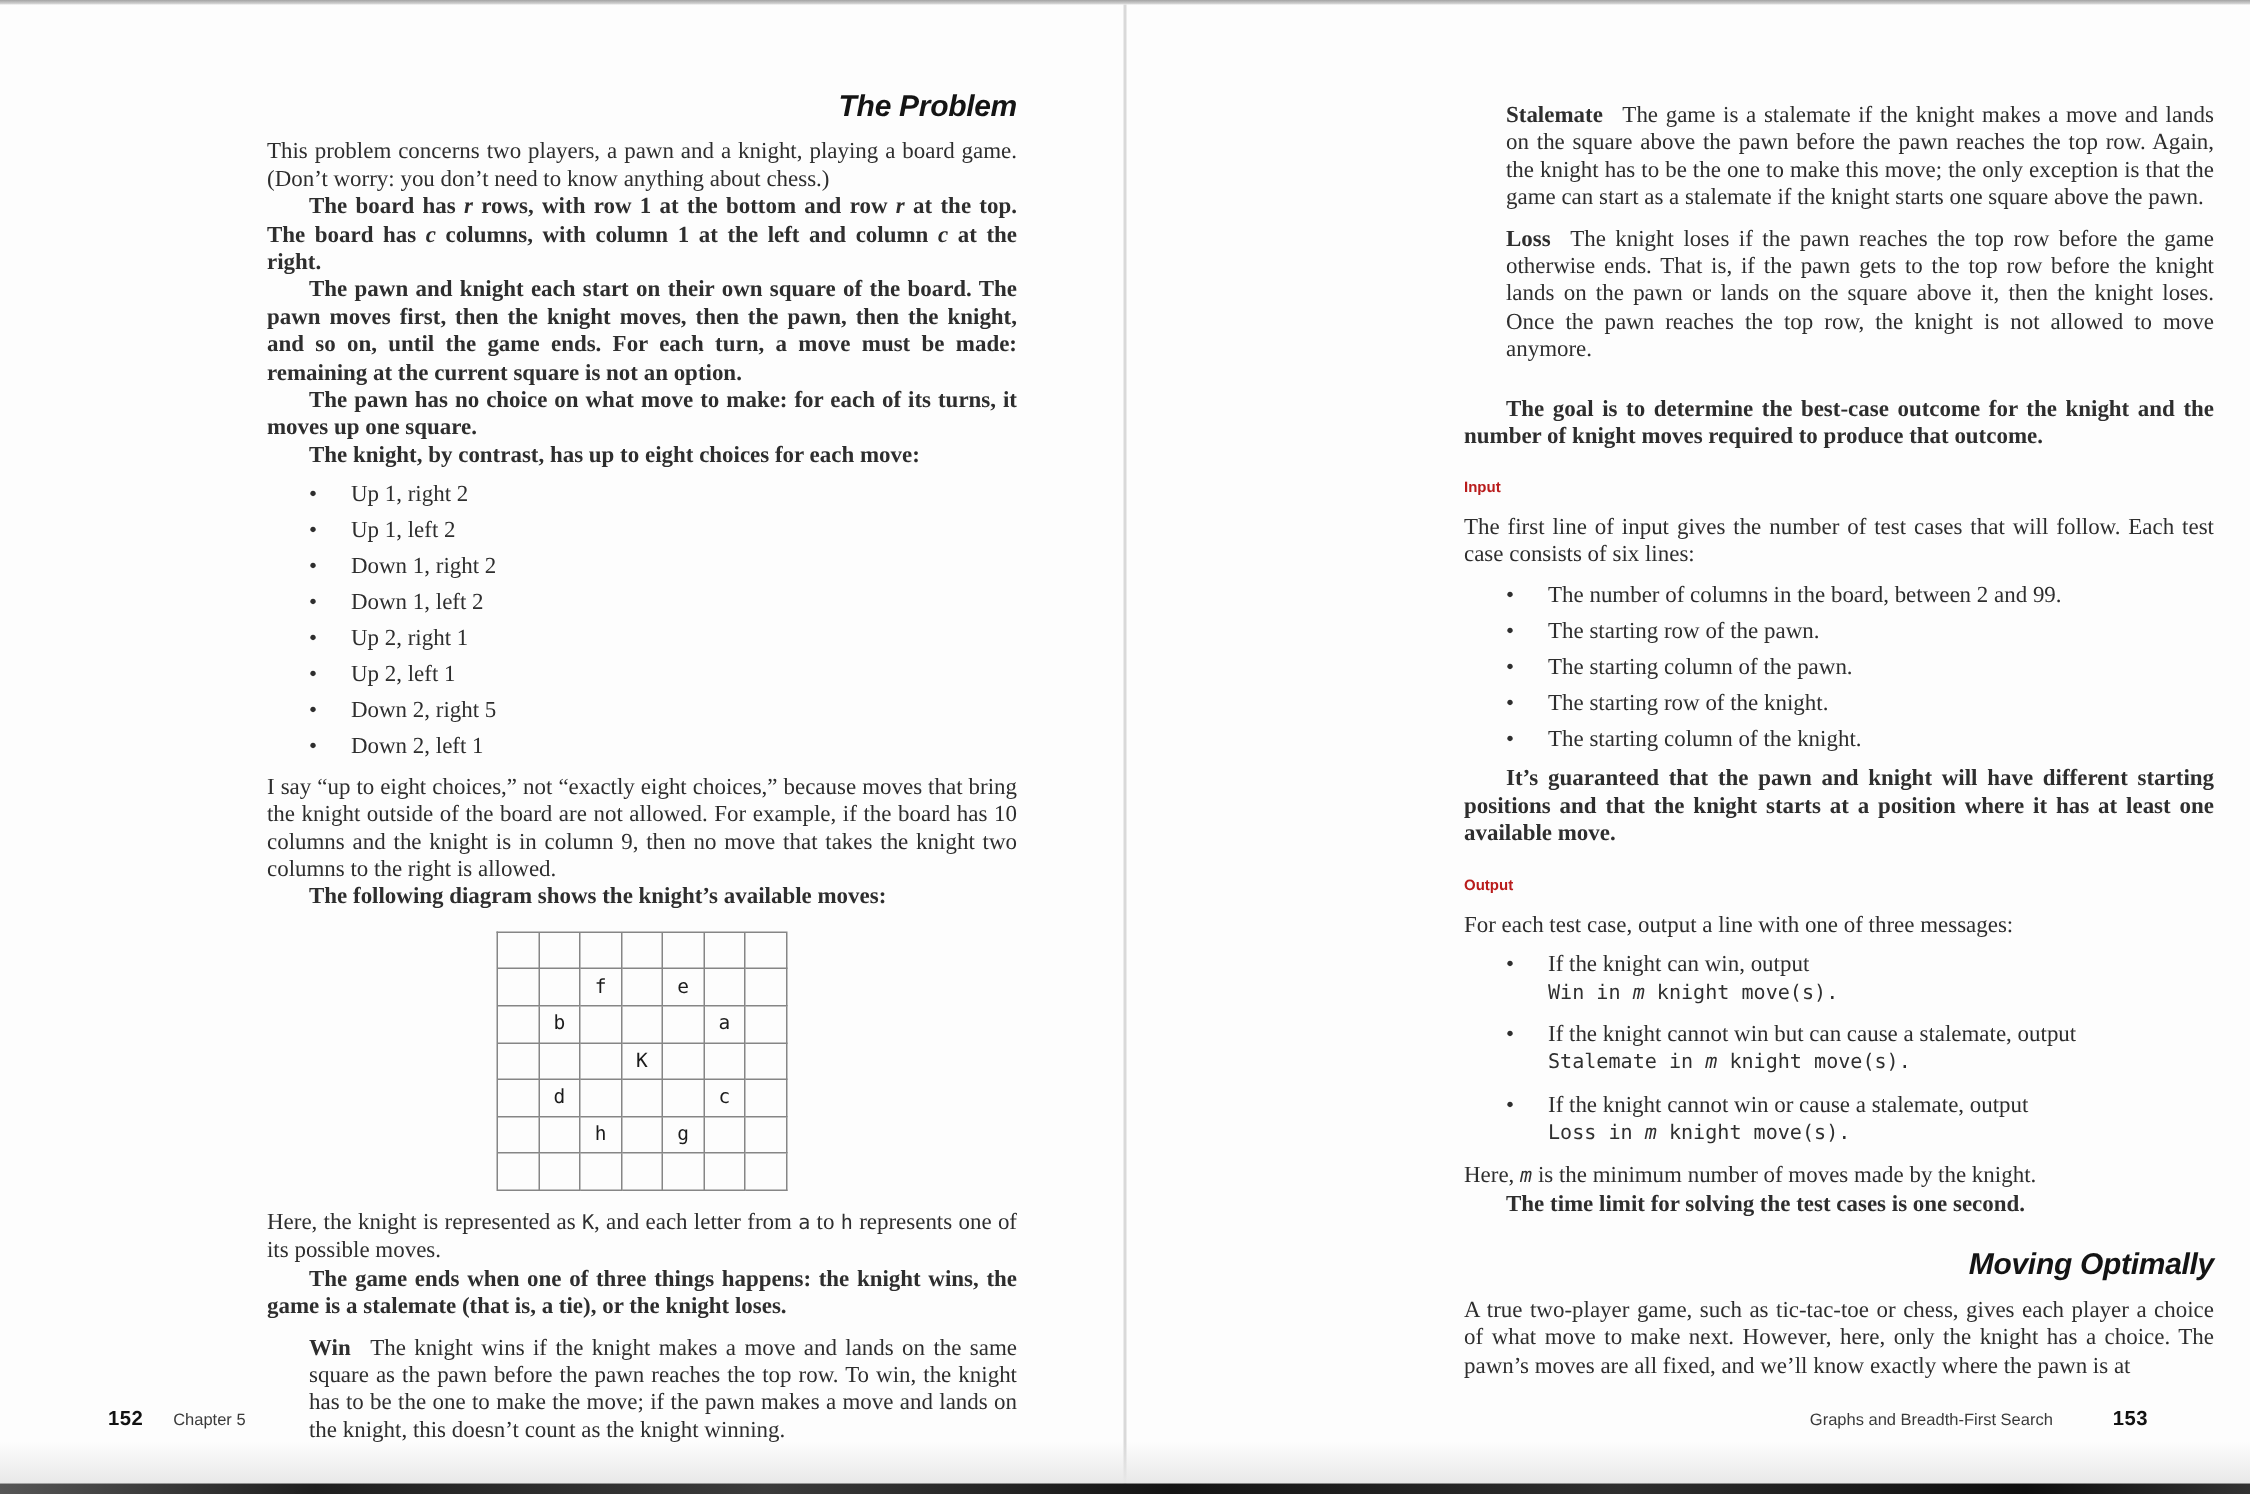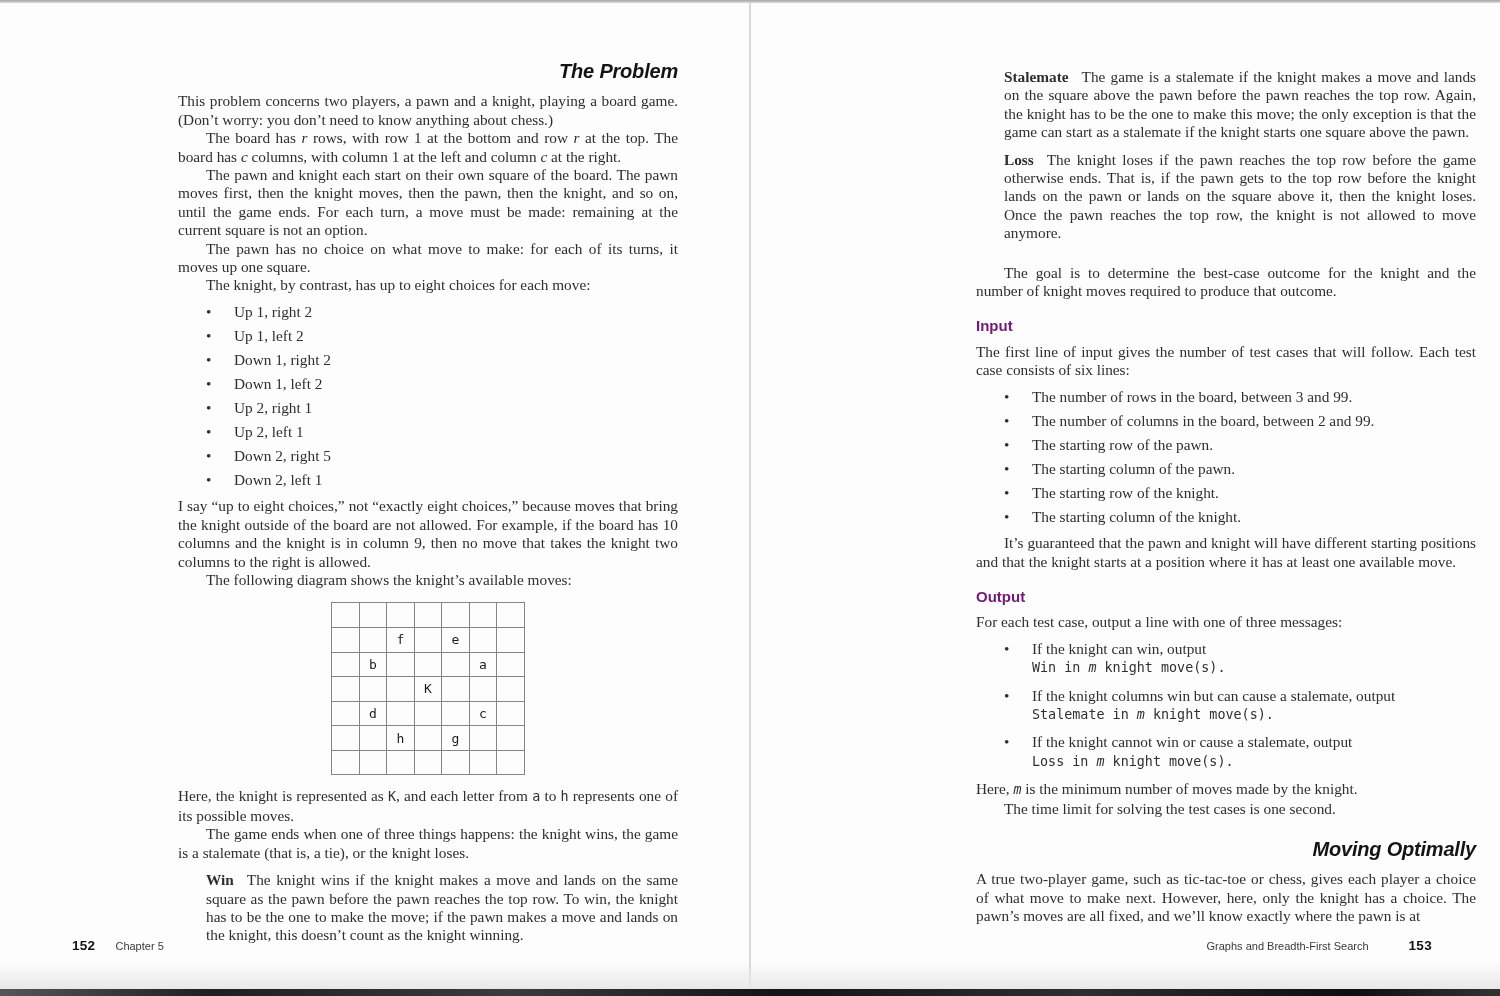--- a/index.html
+++ b/index.html
@@ -18,28 +18,28 @@
   .bottom-edge{position:absolute;bottom:0;left:0;width:1500px;height:7px;
     background:linear-gradient(to right,#565656 0%,#1f1f1f 14%,#3b3b3b 34%,#141414 52%,#2e2e2e 72%,#0e0e0e 90%,#333 100%);}
 
   
   .col{position:absolute;top:62px;width:500px;
     font-size:15.3px;line-height:18.4px;color:#2e2e2e;text-align:justify;}
   .col-left{left:178px;}
   .col-right{left:976px;}
 
   p{margin:0;}
-  p.ind{text-indent:28px;}
+  p.ind{text-indent:28px;font-weight:bold;}
   p.sp{margin-top:21px;}
 
   h2{font-family:"Liberation Sans", sans-serif;font-style:italic;font-weight:bold;
     font-size:20px;letter-spacing:-0.2px;color:#141414;margin:0 0 12px 0;text-align:right;}
   h2.mid{margin-top:22px;}
-  h3{font-family:"Liberation Sans", sans-serif;font-weight:bold;font-size:15px;
-    color:#701a75;margin:17px 0 7px 0;text-align:left;}
+  h3{font-family:"Liberation Sans", sans-serif;font-weight:bold;font-size:10px;
+    color:#b91c1c;margin:17px 0 7px 0;text-align:left;}
 
   ul{list-style:none;margin:8px 0 8px 0;padding:0 0 0 56px;text-align:left;}
   li{position:relative;}
   li::before{content:"\2022";position:absolute;left:-28px;top:0;color:#2e2e2e;}
   ul.moves li{margin-bottom:5.6px;}
   ul.outputs li{margin-bottom:9px;}
 
   .def{margin:9px 0 0 28px;}
   .def-first{margin-top:6px;}
 
@@ -147,33 +147,32 @@
   <p class="def"><span class="seg-bl">Win</span><span>The knight wins if the knight makes a move and lands on the same square as the pawn before the pawn reaches the top row. To win, the knight has to be the one to make the move; if the pawn makes a move and lands on the knight, this doesn’t count as the knight winning.</span></p>
 </div>
 
 <div class="col col-right">
   <p class="def def-first"><span class="seg-bl">Stalemate</span><span>The game is a stalemate if the knight makes a move and lands on the square above the pawn before the pawn reaches the top row. Again, the knight has to be the one to make this move; the only exception is that the game can start as a stalemate if the knight starts one square above the pawn.</span></p>
   <p class="def"><span class="seg-bl">Loss</span><span>The knight loses if the pawn reaches the top row before the game otherwise ends. That is, if the pawn gets to the top row before the knight lands on the pawn or lands on the square above it, then the knight loses. Once the pawn reaches the top row, the knight is not allowed to move anymore.</span></p>
   <p class="ind sp"><span>The goal is to determine the best-case outcome for the knight and the number of knight moves required to produce that outcome.</span></p>
   <h3>Input</h3>
   <p><span>The first line of input gives the number of test cases that will follow. Each test case consists of six lines:</span></p>
   <ul class="moves">
-      <li>The number of rows in the board, between 3 and 99.</li>
       <li>The number of columns in the board, between 2 and 99.</li>
       <li>The starting row of the pawn.</li>
       <li>The starting column of the pawn.</li>
       <li>The starting row of the knight.</li>
       <li>The starting column of the knight.</li>
     </ul>
   <p class="ind"><span>It’s guaranteed that the pawn and knight will have different starting positions and that the knight starts at a position where it has at least one available move.</span></p>
   <h3>Output</h3>
   <p><span>For each test case, output a line with one of three messages:</span></p>
   <ul class="outputs">
       <li><span>If the knight can win, output</span><br><span class="seg-c">Win in </span><span class="seg-ci">m</span><span class="seg-c"> knight move(s).</span></li>
-      <li><span>If the knight columns win but can cause a stalemate, output</span><br><span class="seg-c">Stalemate in </span><span class="seg-ci">m</span><span class="seg-c"> knight move(s).</span></li>
+      <li><span>If the knight cannot win but can cause a stalemate, output</span><br><span class="seg-c">Stalemate in </span><span class="seg-ci">m</span><span class="seg-c"> knight move(s).</span></li>
       <li><span>If the knight cannot win or cause a stalemate, output</span><br><span class="seg-c">Loss in </span><span class="seg-ci">m</span><span class="seg-c"> knight move(s).</span></li>
     </ul>
   <p><span>Here, </span><span class="seg-ci">m</span><span> is the minimum number of moves made by the knight.</span></p>
   <p class="ind"><span>The time limit for solving the test cases is one second.</span></p>
   <h2 class="mid">Moving Optimally</h2>
   <p><span>A true two-player game, such as tic-tac-toe or chess, gives each player a choice of what move to make next. However, here, only the knight has a choice. The pawn’s moves are all fixed, and we’ll know exactly where the pawn is at</span></p>
 </div>
 
 <div class="footer footer-left">
   <span class="pagenum">152</span>

